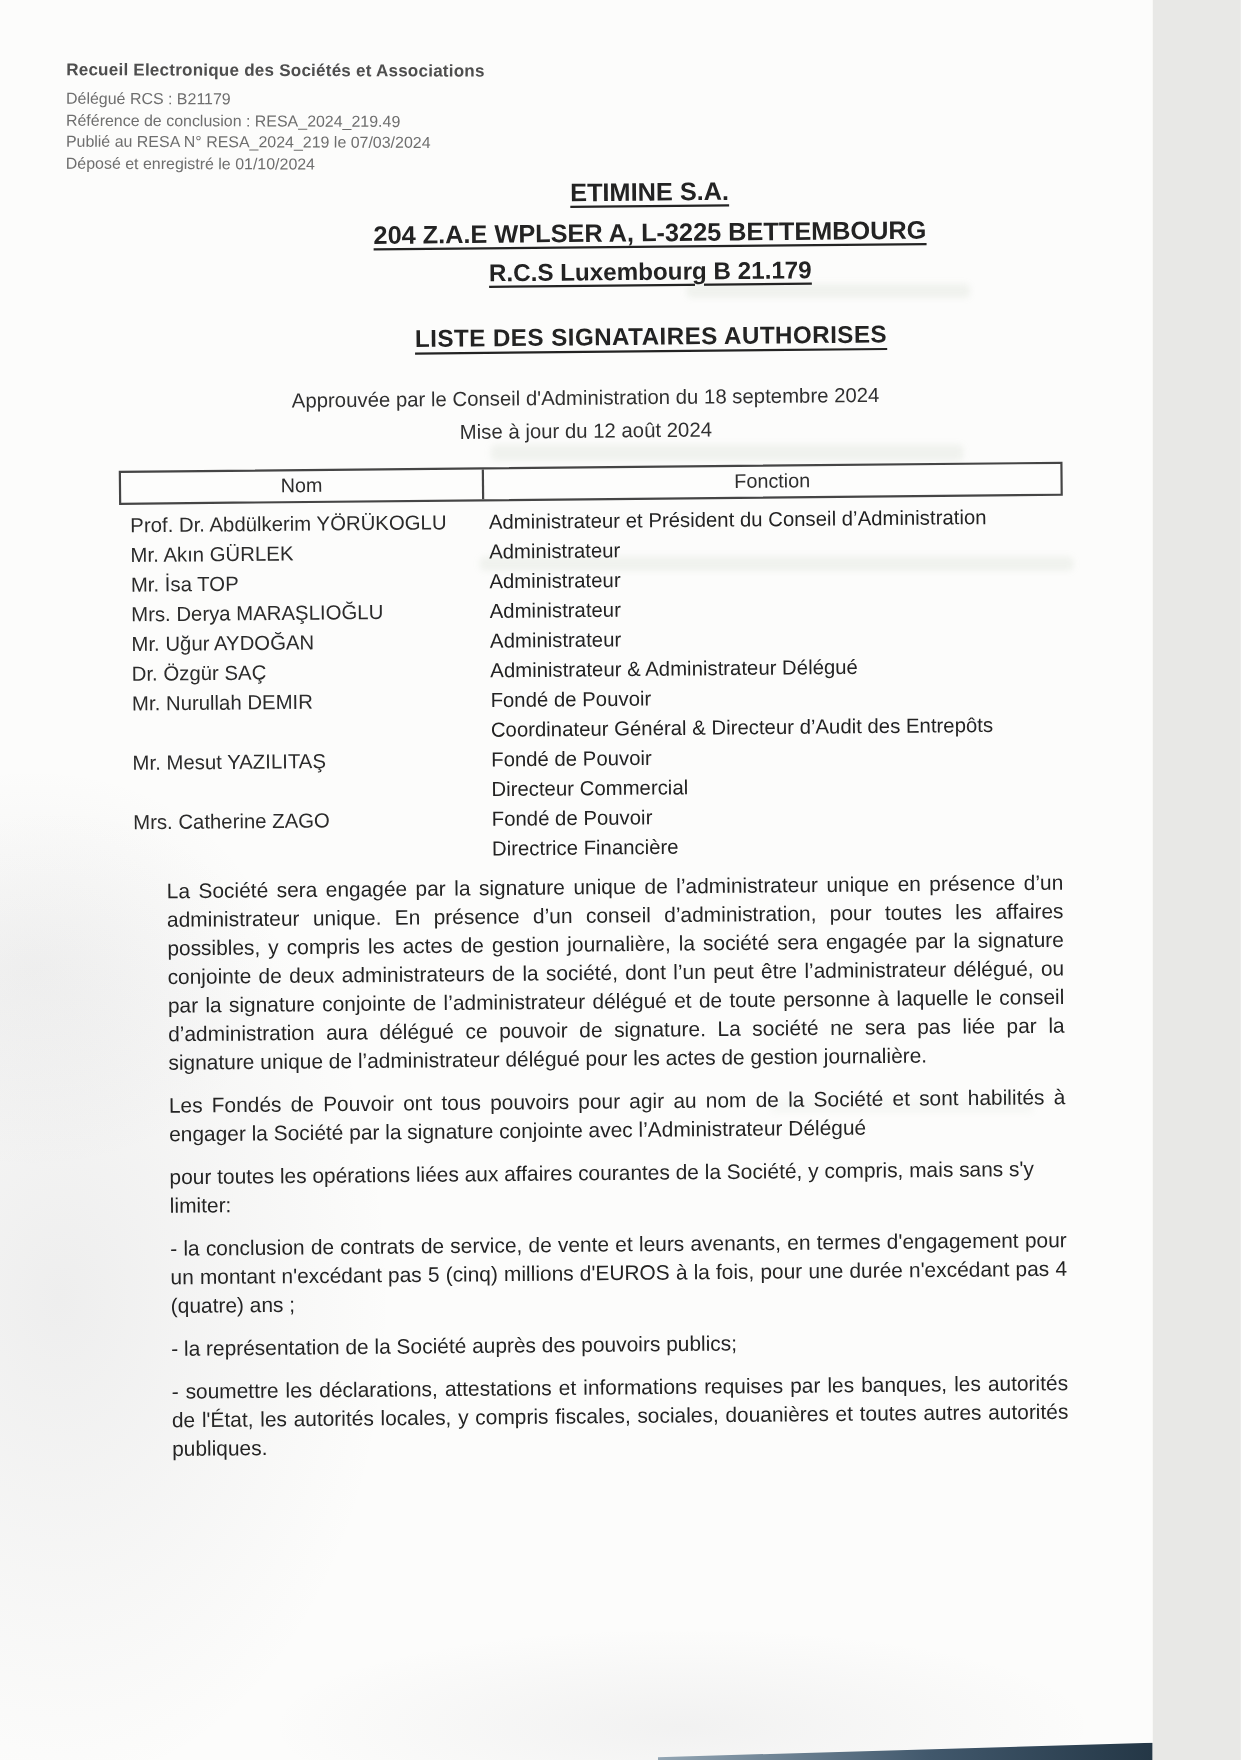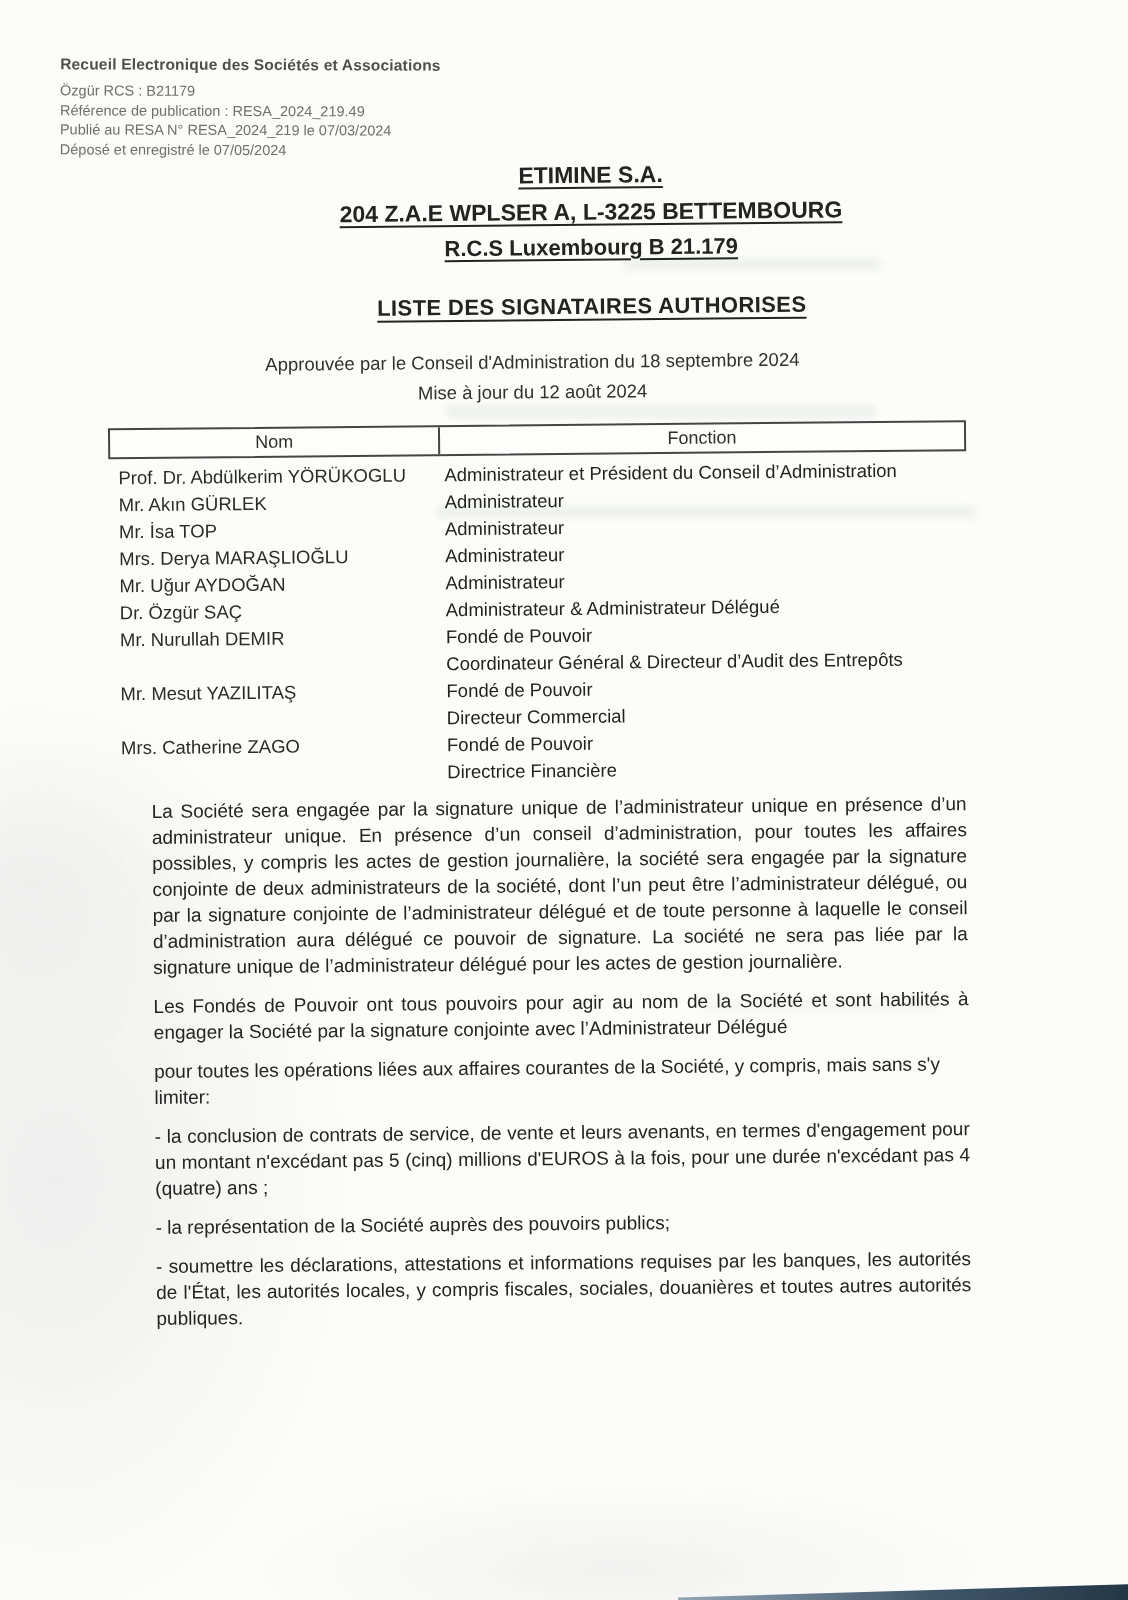--- a/index.html
+++ b/index.html
@@ -3,21 +3,21 @@
 <meta charset="utf-8">
 <style>
   * { margin:0; padding:0; box-sizing:border-box; }
   html,body { width:1128px; height:1600px; }
   body {
     font-family:"Liberation Sans","DejaVu Sans",sans-serif;
     color:#272727;
     background:#e8e8e6;
   }
   .page {
-    position:relative; width:1128px; height:1600px; overflow:hidden;
+    position:relative; width:1048px; height:1600px; overflow:hidden;
     background:
       radial-gradient(ellipse 430px 640px at 55px 1180px, rgba(115,115,122,0.10), transparent 70%),
       radial-gradient(ellipse 320px 260px at 30px 880px, rgba(115,115,122,0.07), transparent 70%),
       radial-gradient(ellipse 500px 120px at 620px 1570px, rgba(120,120,128,0.08), transparent 75%),
       #fcfcfb;
   }
   .ghost { position:absolute; background:rgba(150,166,140,0.11); filter:blur(3px); border-radius:5px; }
   .g1 { left:624px; top:258px; width:258px; height:13px; }
   .g2 { left:446px; top:404px; width:430px; height:15px; }
   .g3 { left:436px; top:506px; width:540px; height:13px; }
@@ -72,24 +72,24 @@
 
 <div class="page">
 
   <div class="ghost g1"></div>
   <div class="ghost g2"></div>
   <div class="ghost g3"></div>
   <div class="ghost g4"></div>
 
   <header class="meta">
     <div class="meta-title">Recueil Electronique des Sociétés et Associations</div>
-    <div class="meta-line">Özgür RCS : B21179</div>
-    <div class="meta-line">Référence de publication : RESA_2024_219.49</div>
+    <div class="meta-line">Délégué RCS : B21179</div>
+    <div class="meta-line">Référence de conclusion : RESA_2024_219.49</div>
     <div class="meta-line">Publié au RESA N° RESA_2024_219 le 07/03/2024</div>
-    <div class="meta-line">Déposé et enregistré le 07/05/2024</div>
+    <div class="meta-line">Déposé et enregistré le 01/10/2024</div>
   </header>
 
   <div class="tilt">
 
     <section class="company">
       <div class="company-name">ETIMINE S.A.</div>
       <div class="company-address">204 Z.A.E WPLSER A, L-3225 BETTEMBOURG</div>
       <div class="company-rcs">R.C.S Luxembourg B 21.179</div>
     </section>
 

